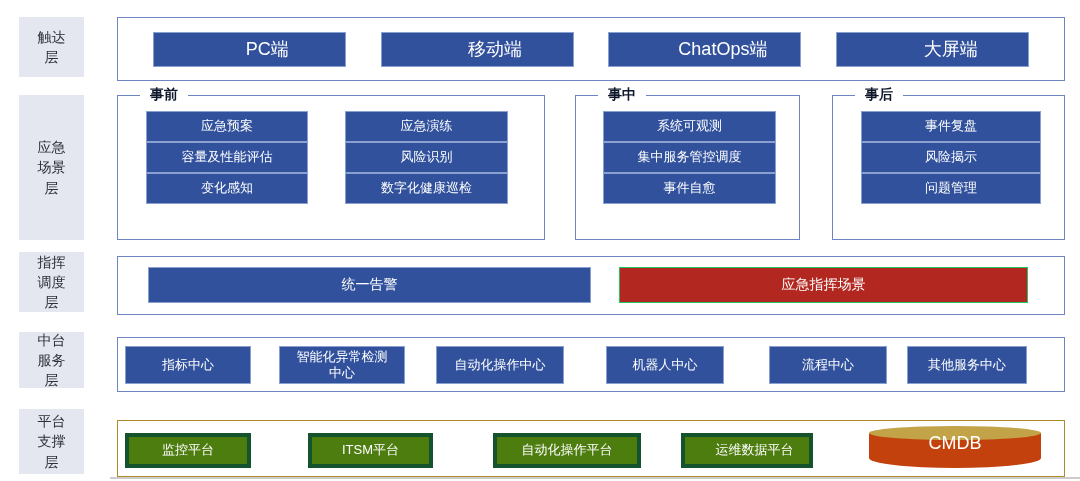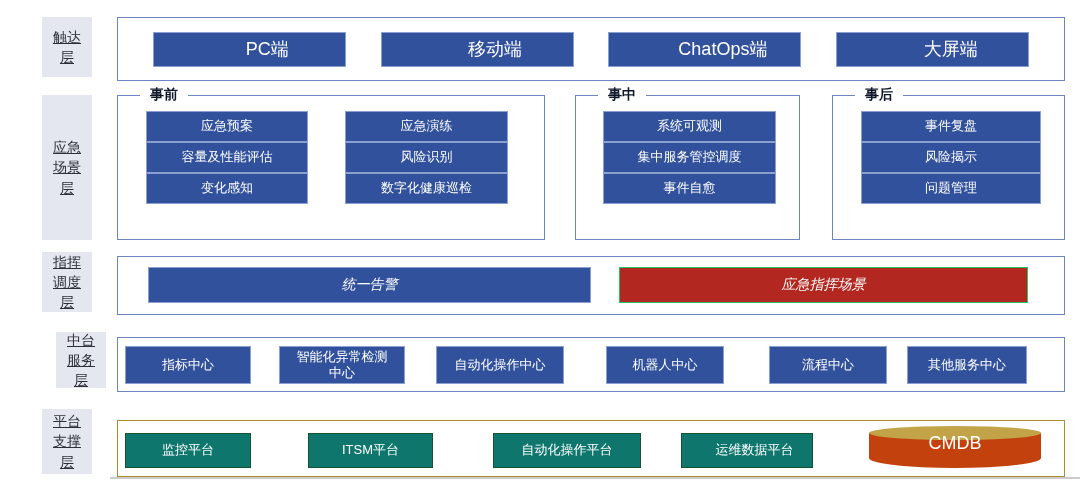--- a/index.html
+++ b/index.html
@@ -2,41 +2,40 @@
 <html><head>
 <meta charset="utf-8">
 <style>
   * { margin:0; padding:0; box-sizing:border-box; }
   html,body { background:#ffffff; }
   body { font-family:"Liberation Sans","DejaVu Sans",sans-serif; }
   .canvas { position:relative; width:1080px; height:481px; background:#ffffff; overflow:hidden; }
 
   
   .rail-label {
-    position:absolute; left:42px; width:50px;
+    position:absolute; left:19px; width:65px;
     background:#e4e6f0; color:#2d3036;
     display:flex; align-items:center; justify-content:center;
     text-align:center; font-size:14px; line-height:1.45;
     white-space:pre-line;
-    text-decoration:underline;
   }
 
   
   .panel { position:absolute; background:#ffffff; border:1px solid #6d86c1; }
   .panel.gold { border-color:#ad8a2b; }
 
   
   .cell {
     display:flex; align-items:center; justify-content:center;
     text-align:center; color:#ffffff; font-size:13px; line-height:1.25;
     white-space:pre-line;
   }
   .blue { background:#31519c; border:1px solid #8aa0d0; }
   .red  { background:#b2271f; border:1px solid #22c55e; }
-  .goldcell { background:#0f766e; border:1px solid #14532d; }
+  .goldcell { background:#4d7c0f; border:4px solid #14532d; }
 
   
   .row1 { display:flex; align-items:center; justify-content:space-evenly; }
   .row1 .cell { width:193px; height:35px; font-size:18px;padding-left:36px; }
 
   
   .group { position:absolute; top:95px; height:145px; border:1px solid #6d86c1; background:#ffffff; }
   .group-title {
     position:absolute; top:-10px; left:22px; background:#ffffff;
     padding:0 10px; font-size:14px; font-weight:bold; color:#0f172a;
@@ -74,21 +73,21 @@
 <div class="canvas">
 
   <div class="rail-label" style="top:17px;height:60px;">触达
 层</div>
   <div class="rail-label" style="top:95px;height:145px;">应急
 场景
 层</div>
   <div class="rail-label" style="top:252px;height:60px;">指挥
 调度
 层</div>
-  <div class="rail-label" style="top:332px;height:56px;margin-left:14px;">中台
+  <div class="rail-label" style="top:332px;height:56px;">中台
 服务
 层</div>
   <div class="rail-label" style="top:409px;height:65px;">平台
 支撑
 层</div>
 
   <div class="panel row1" style="left:117px;top:17px;width:948px;height:64px;">
     <div class="cell blue">PC端</div>
     <div class="cell blue">移动端</div>
     <div class="cell blue">ChatOps端</div>
@@ -118,21 +117,21 @@
 
   <div class="group g3" style="left:832px;width:233px;">
     <div class="group-title">事后</div>
     <div class="group-grid">
       <div class="cell blue">事件复盘</div>
       <div class="cell blue">风险揭示</div>
       <div class="cell blue">问题管理</div>
     </div>
   </div>
 
-  <div class="panel" style="left:117px;top:256px;width:948px;height:59px;font-style:italic;">
+  <div class="panel" style="left:117px;top:256px;width:948px;height:59px;">
     <div class="cell blue big abs" style="left:30px;top:10px;width:443px;height:36px;">统一告警</div>
     <div class="cell red  big abs" style="left:501px;top:10px;width:409px;height:36px;">应急指挥场景</div>
   </div>
 
   <div class="panel" style="left:117px;top:337px;width:948px;height:55px;">
     <div class="cell blue abs" style="left:7px;top:8px;width:126px;height:38px;">指标中心</div>
     <div class="cell blue abs" style="left:161px;top:8px;width:126px;height:38px;">智能化异常检测
 中心</div>
     <div class="cell blue abs" style="left:318px;top:8px;width:128px;height:38px;">自动化操作中心</div>
     <div class="cell blue abs" style="left:651px;top:8px;width:118px;height:38px;">流程中心</div>

